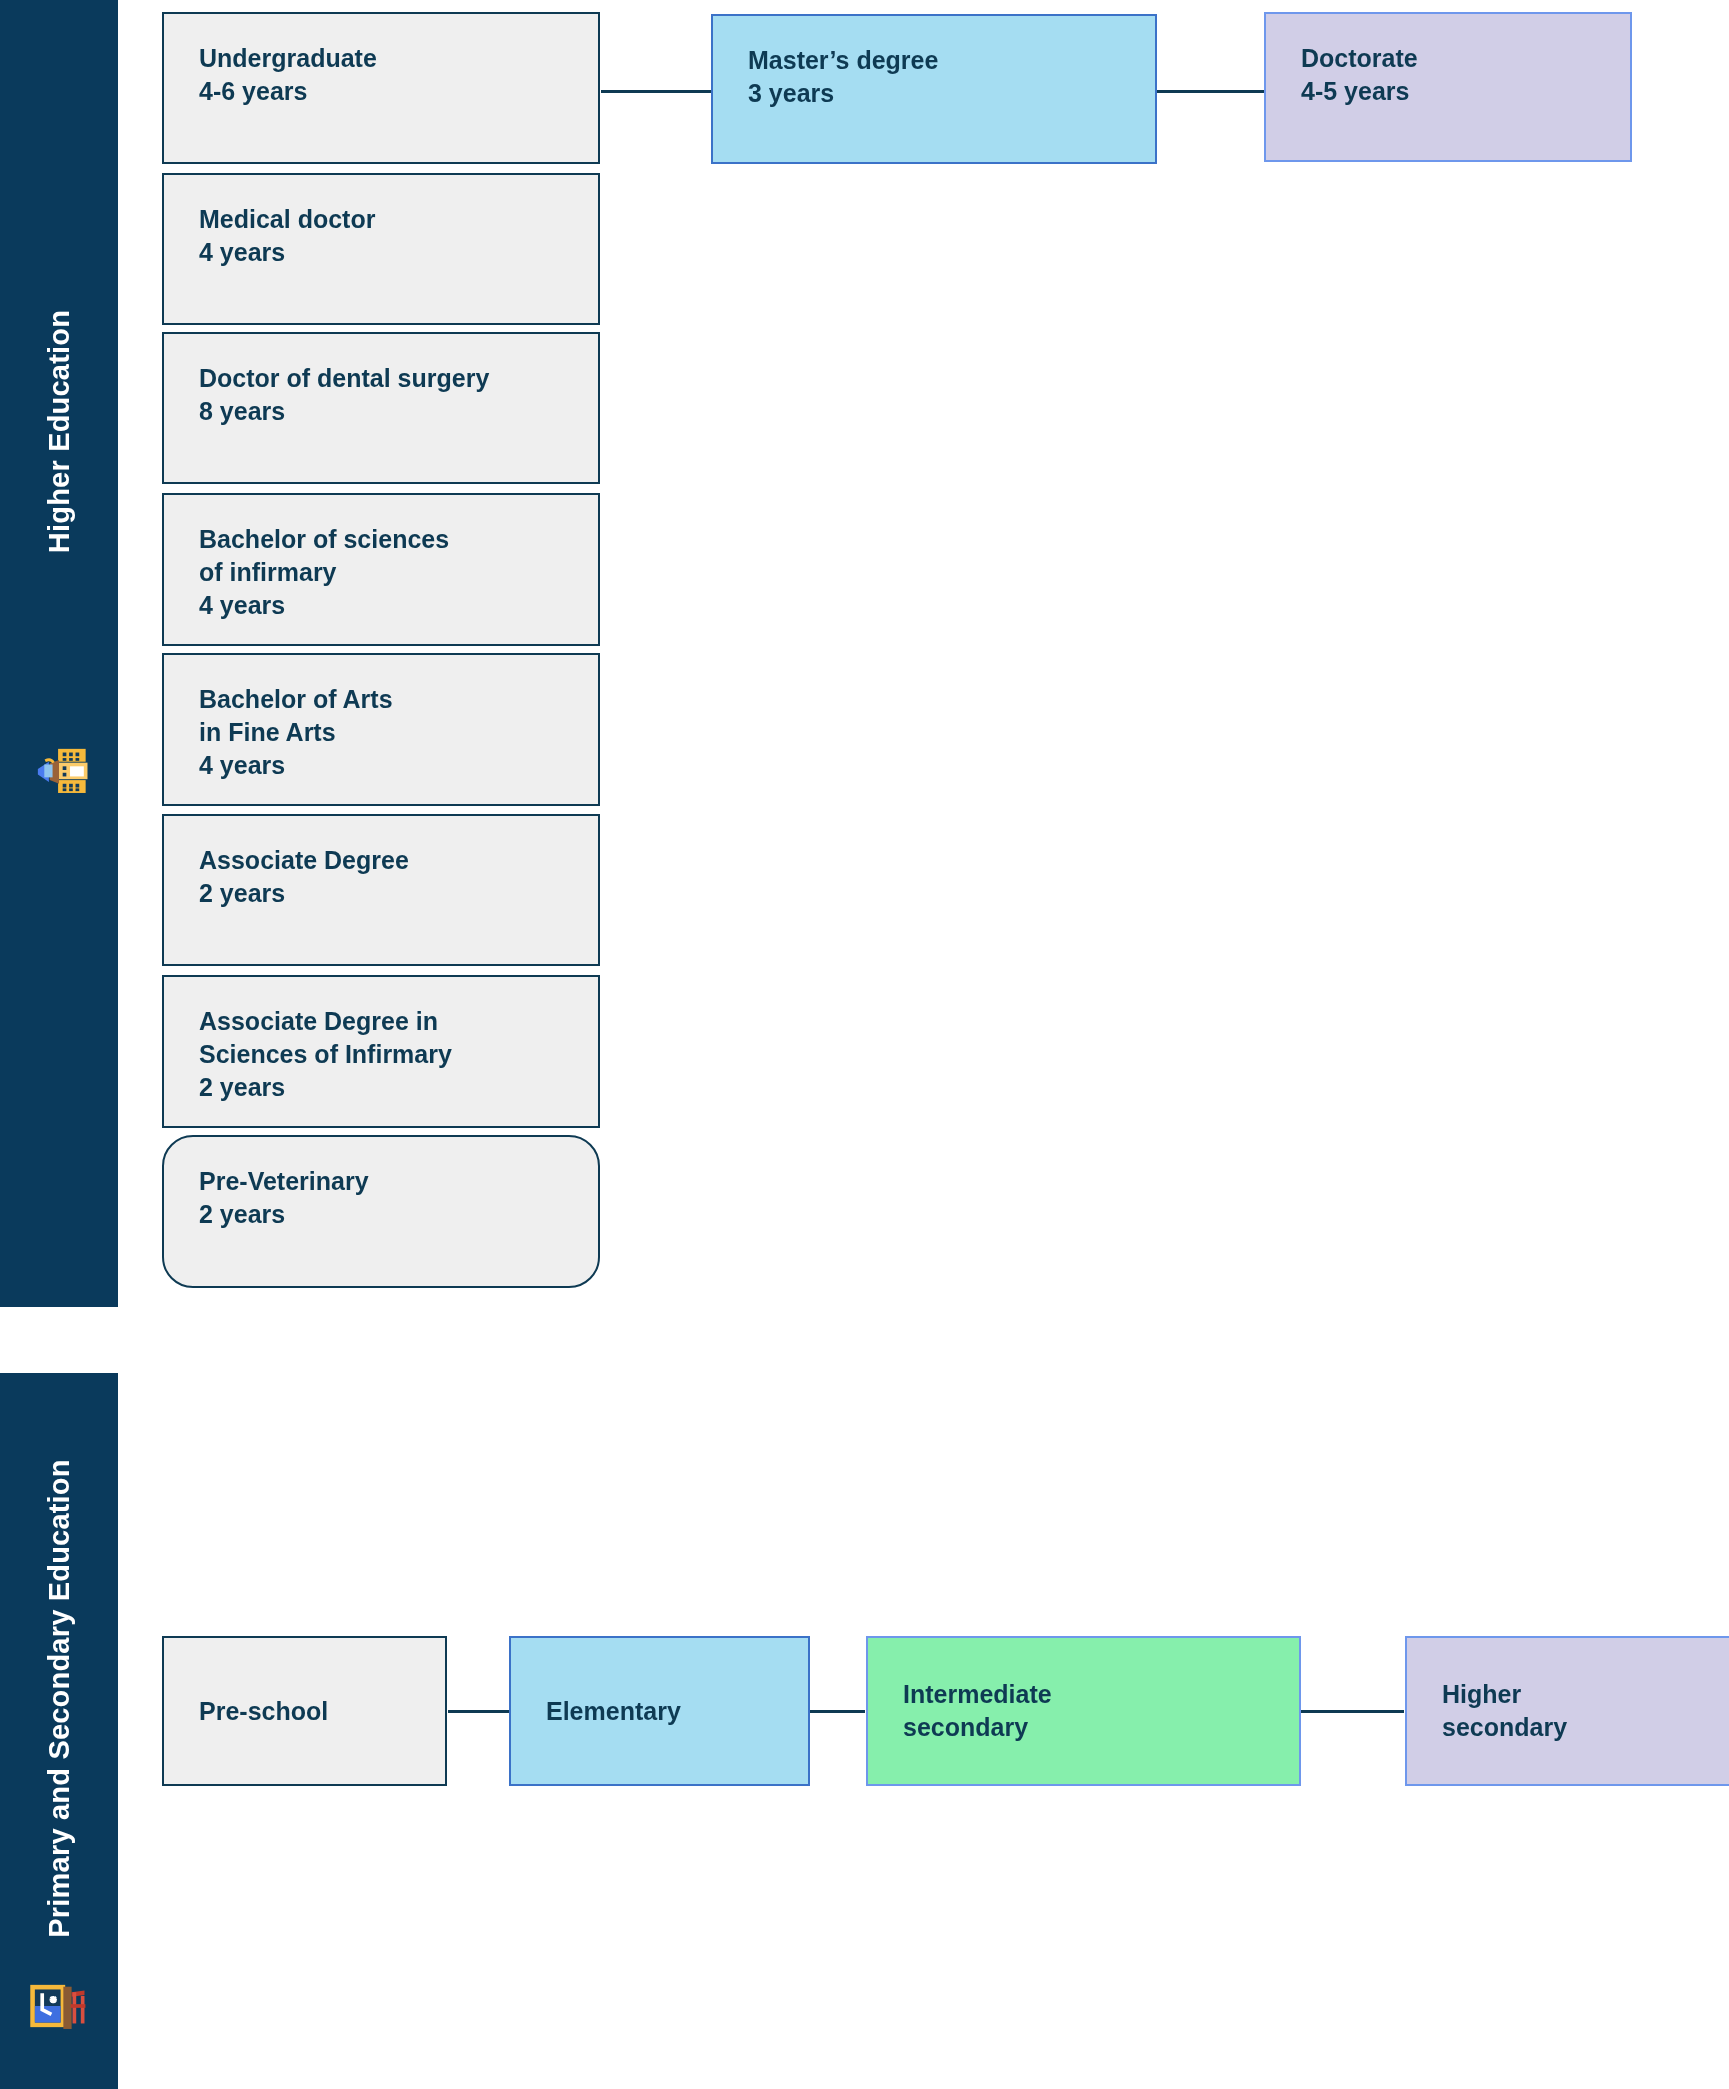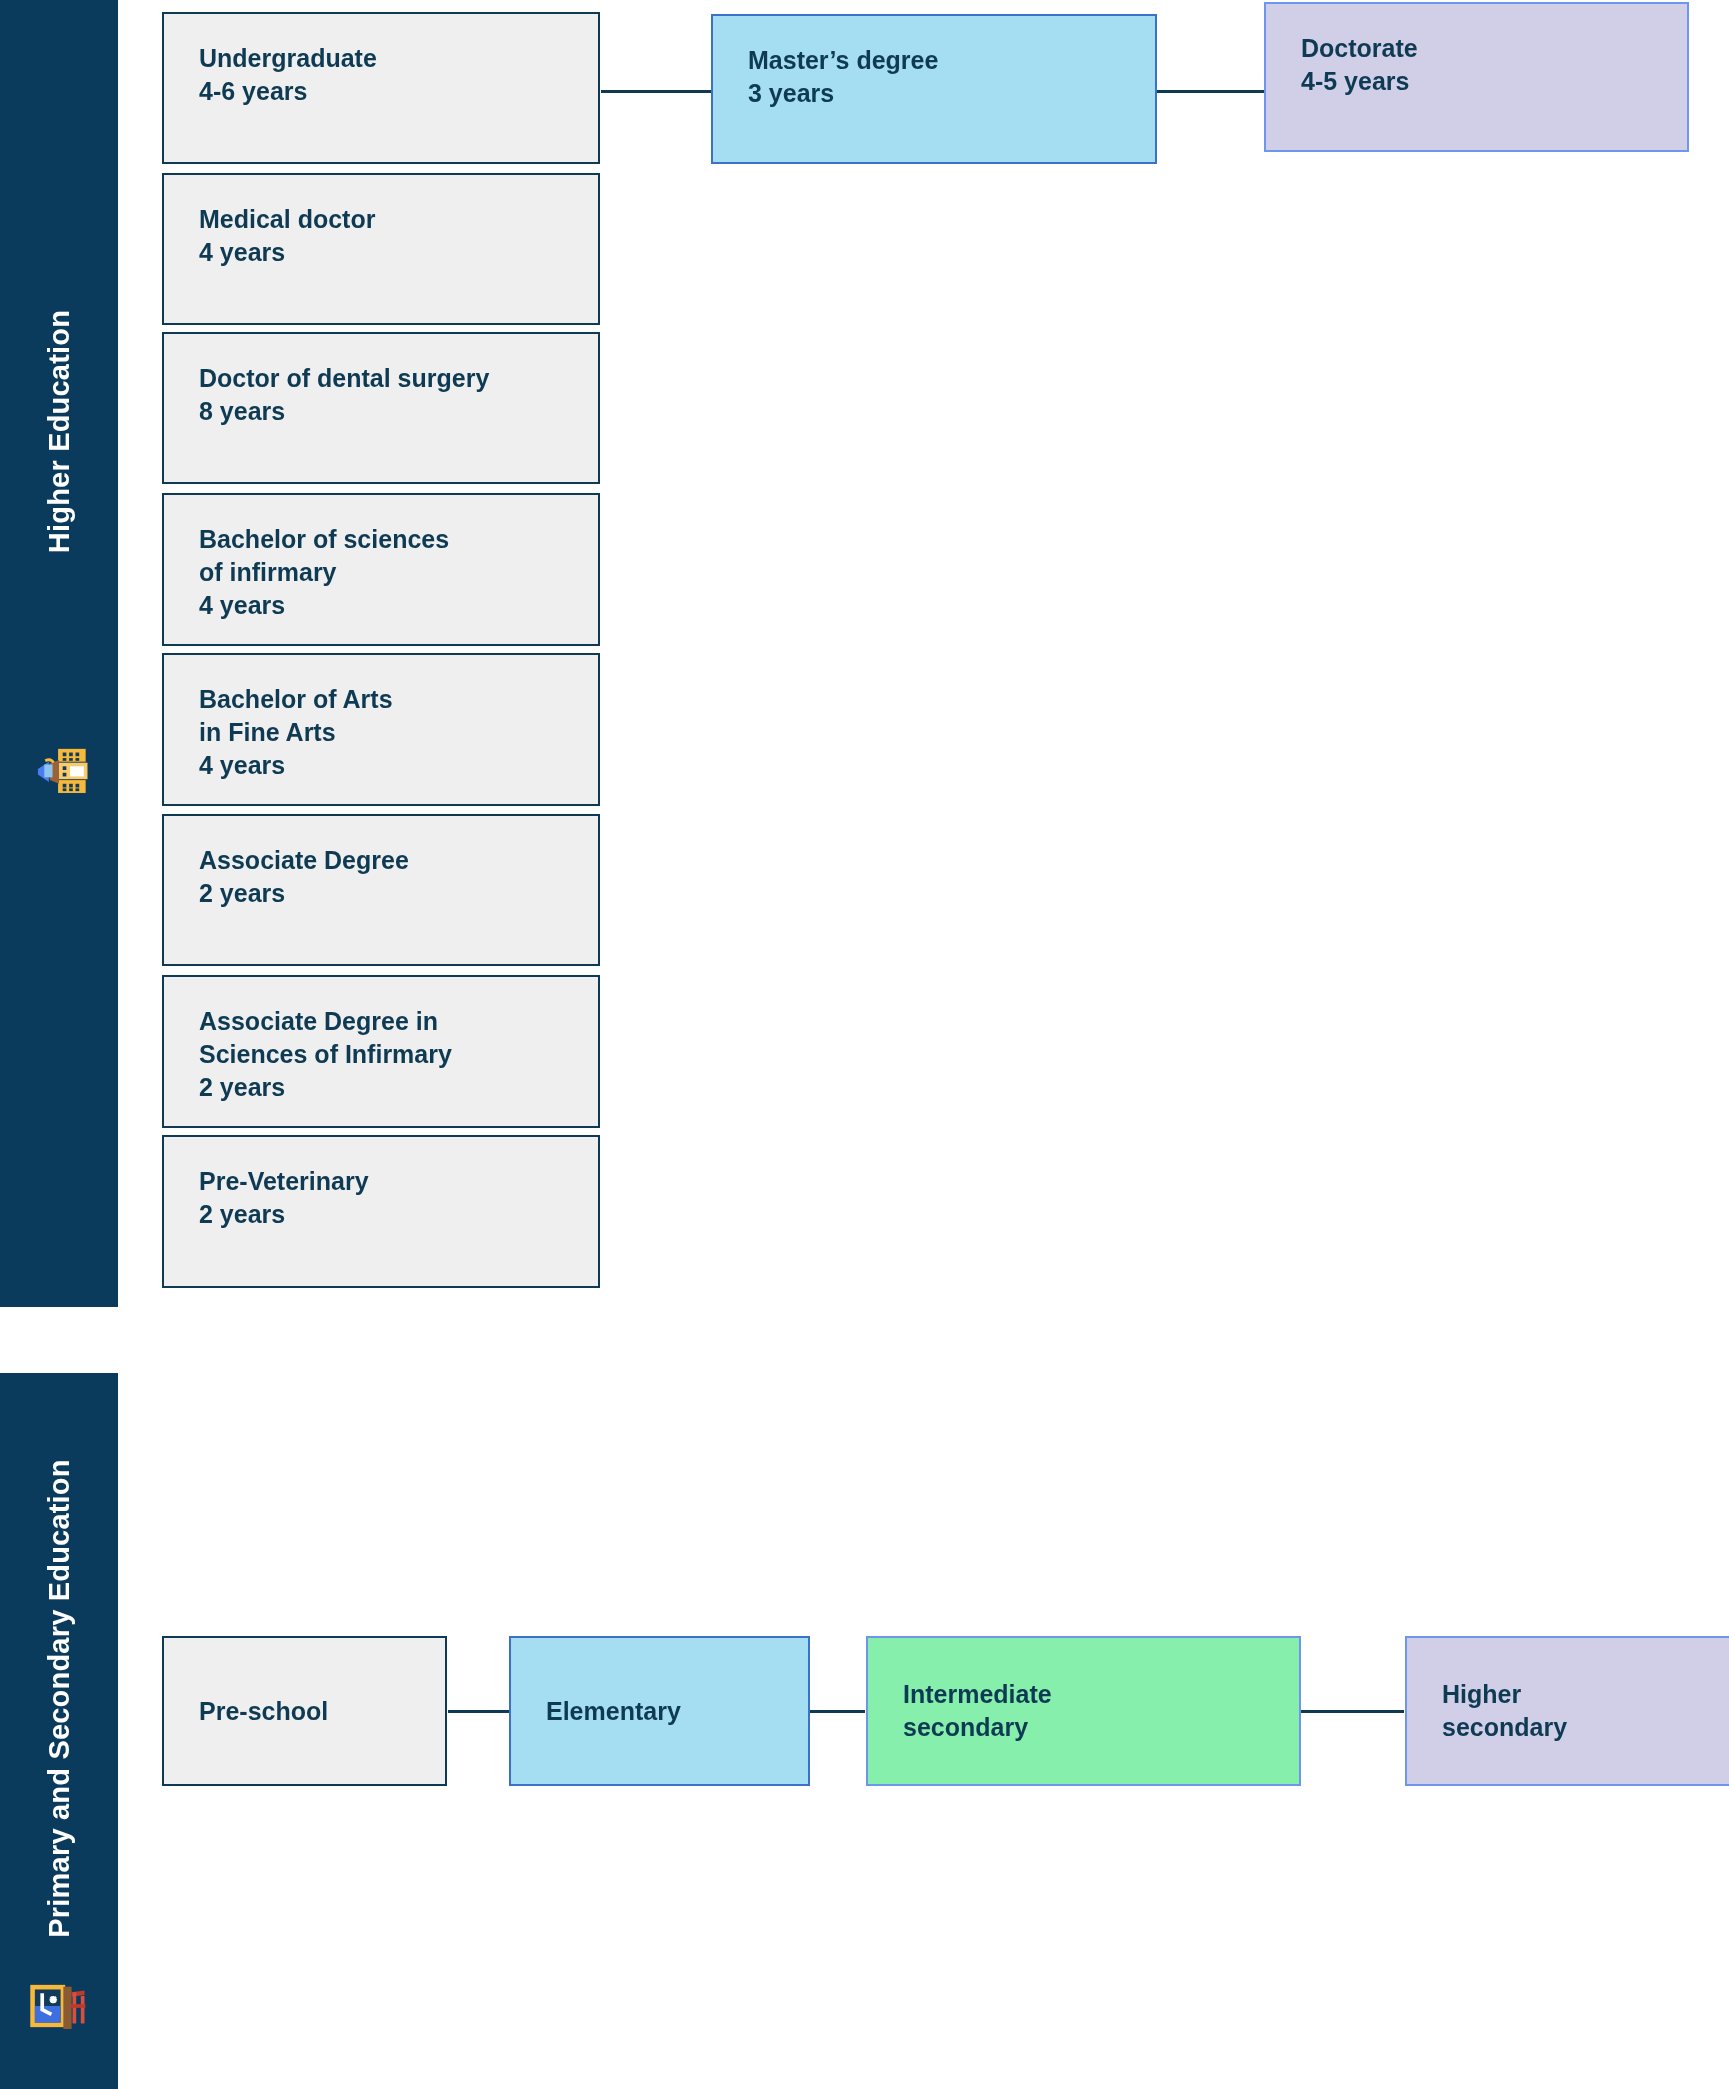--- a/index.html
+++ b/index.html
@@ -176,27 +176,27 @@
 in Fine Arts
 4 years</div>
 
   <div class="node" style="left:162px; top:814px; width:438px; height:152px;">Associate Degree
 2 years</div>
 
   <div class="node" style="left:162px; top:975px; width:438px; height:153px;">Associate Degree in
 Sciences of Infirmary
 2 years</div>
 
-  <div class="node" style="left:162px; top:1135px; width:438px; height:153px;">Pre-Veterinary
+  <div class="node" style="left:162px; top:1135px; width:438px; height:153px;border-radius:31px;">Pre-Veterinary
 2 years</div>
 
   <div class="node cyan" style="left:711px; top:14px; width:446px; height:150px;">Master’s degree
 3 years</div>
 
-  <div class="node violet" style="left:1264px; top:2px; width:425px; height:150px;">Doctorate
+  <div class="node violet" style="left:1264px; top:12px; width:368px; height:150px;">Doctorate
 4-5 years</div>
 
   <div class="connector" style="left:448px; top:1710px; width:67px;"></div>
   <div class="connector" style="left:810px; top:1710px; width:55px;"></div>
   <div class="connector" style="left:1300px; top:1710px; width:104px;"></div>
 
   <div class="node cyan mid-text" style="left:509px; top:1636px; width:301px; height:150px;">Elementary</div>
 
   <div class="node mid-text" style="left:162px; top:1636px; width:285px; height:150px;">Pre-school</div>
 

